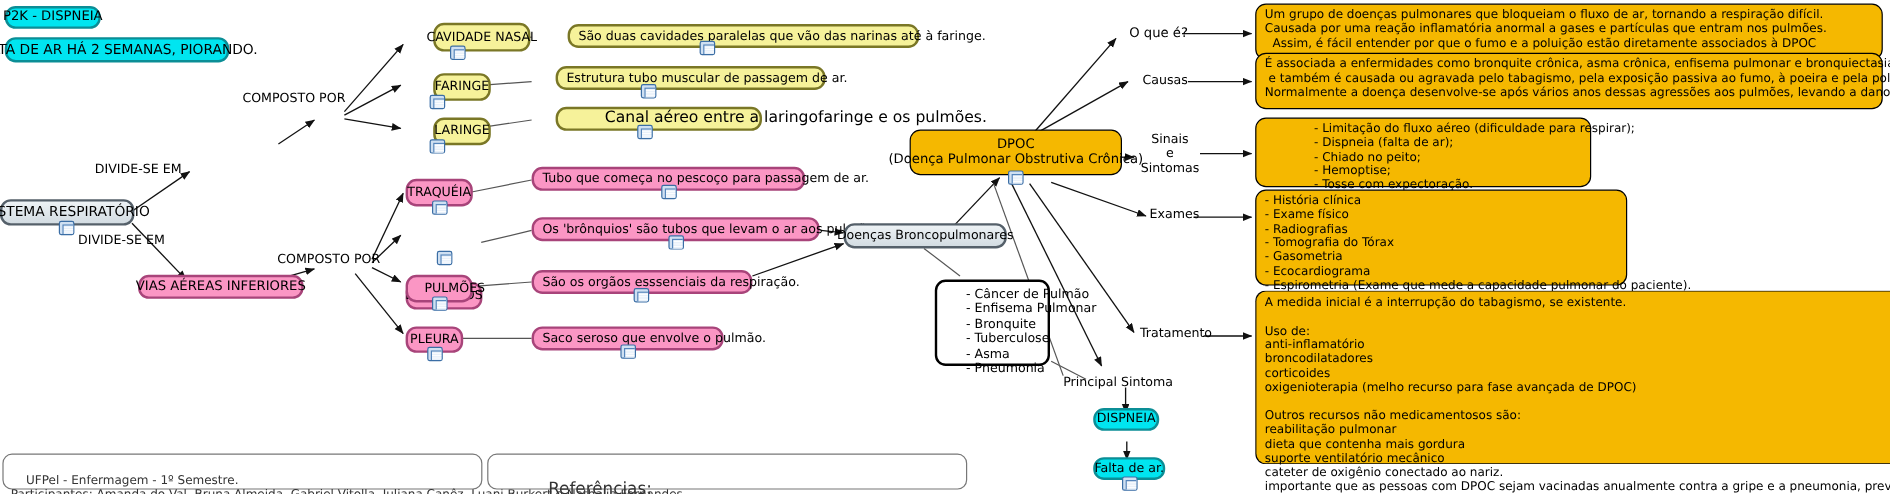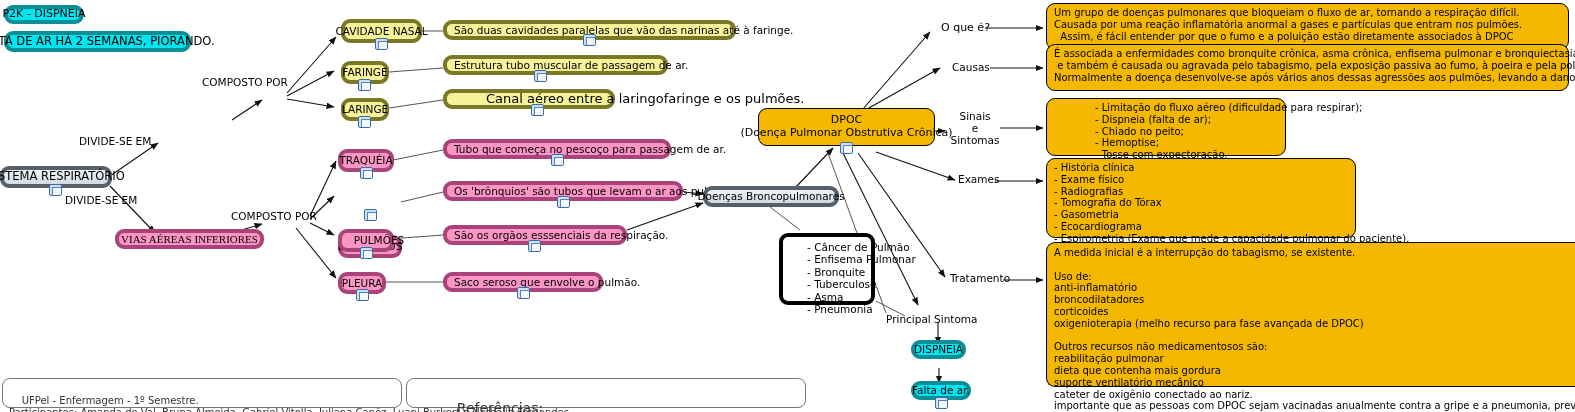--- a/index.html
+++ b/index.html
@@ -16,38 +16,38 @@
     background: #ffffff;
   }
   svg#edges {
     position: absolute;
     left: 0; top: 0;
     width: 1575px; height: 412px;
     pointer-events: none;
   }
   .node {
     position: absolute;
-    border: 4px solid #14532d;
+    border: 2px solid #14532d;
     border-radius: 9px;
     display: flex;
     align-items: center;
     justify-content: center;
     text-align: center;
     line-height: 1.18;
     color: #000;
     padding: 2px 7px;
     white-space: pre;
     z-index: 3;
   }
   .node.left-align {
     justify-content: flex-start;
     text-align: left;
   }
   .cyan   { background: #00e5f0; border-color: #0b8e96; }
-  .yellow { background: #f6f29a; border-color: #7a7726; }
+  .yellow { background: #f6f29a; border-color: #7a7726; margin-left: 20px; }
   .pink   { background: #fb96c4; border-color: #a8447a; }
   .orange { background: #f5b800; border-color: #000000; }
   .grey   { background: #dfe6ea; border-color: #55606a;
             background-image: linear-gradient(#edf2f5, #d3dce2); }
   .white  { background: #ffffff; border-color: #000000; }
 
   .edge-label {
     position: absolute;
     color: #000;
     background: transparent;
@@ -176,21 +176,21 @@
 
   <div class="node grey" style="left:0px; top:166px; width:112px; height:22px; font-size:11.5px;">
     <span>SISTEMA RESPIRATÓRIO</span>
   </div>
   <div class="note-icon" style="left:49px; top:184px;"></div>
 
   <div class="edge-label" style="left:79px; top:136px; font-size:10.5px;">DIVIDE-SE EM</div>
   <div class="edge-label" style="left:65px; top:195px; font-size:10.5px;">DIVIDE-SE EM</div>
 
 
-  <div class="node pink" style="left:115px; top:229px; width:149px; height:20px; font-size:11px;font-family:Liberation Serif, serif;">
+  <div class="node pink" style="left:115px; top:229px; width:138px; height:20px; font-size:11px;">
     <span>VIAS AÉREAS INFERIORES</span>
   </div>
 
   <div class="edge-label" style="left:202px; top:77px; font-size:10.5px;">COMPOSTO POR</div>
   <div class="edge-label" style="left:231px; top:211px; font-size:10.5px;">COMPOSTO POR</div>
 
   <div class="node yellow" style="left:341px; top:19px; width:81px; height:24px; font-size:10.5px;">
     <span>CAVIDADE NASAL</span>
   </div>
   <div class="note-icon" style="left:375px; top:38px;"></div>
@@ -218,21 +218,21 @@
   <div class="node pink" style="left:338px; top:229px; width:56px; height:23px; font-size:10.5px;padding-left:33px;">
     <span>PULMÕES</span>
   </div>
   <div class="note-icon" style="left:360px; top:247px;"></div>
 
   <div class="node pink" style="left:338px; top:272px; width:48px; height:22px; font-size:10.5px;">
     <span>PLEURA</span>
   </div>
   <div class="note-icon" style="left:356px; top:289px;"></div>
 
-  <div class="node yellow left-align" style="left:443px; top:20px; width:293px; height:20px; font-size:10.5px;">
+  <div class="node yellow left-align" style="left:453px; top:20px; width:293px; height:20px; font-size:10.5px;">
     <span>São duas cavidades paralelas que vão das narinas até à faringe.</span>
   </div>
   <div class="note-icon" style="left:583px; top:34px;"></div>
 
   <div class="node yellow left-align" style="left:443px; top:55px; width:225px; height:20px; font-size:10.5px;">
     <span>Estrutura tubo muscular de passagem de ar.</span>
   </div>
   <div class="note-icon" style="left:534px; top:70px;"></div>
 
   <div class="node yellow left-align" style="left:443px; top:89px; width:172px; height:20px; font-size:13px;padding-left:39px;">
@@ -304,21 +304,21 @@
   Assim, é fácil entender por que o fumo e a poluição estão diretamente associados à DPOC</span>
   </div>
 
   <div class="node orange left-align" style="left:1046px; top:44px; width:523px; height:47px; font-size:10px;
               align-items:flex-start; padding-top:3px; border-width:1.5px;">
     <span>É associada a enfermidades como bronquite crônica, asma crônica, enfisema pulmonar e bronquiectasia
  e também é causada ou agravada pelo tabagismo, pela exposição passiva ao fumo, à poeira e pela poluição ambiental.
 Normalmente a doença desenvolve-se após vários anos dessas agressões aos pulmões, levando a danos irreversíveis.</span>
   </div>
 
-  <div class="node orange left-align" style="left:1046px; top:98px; width:240px; height:58px; font-size:10px;
+  <div class="node orange left-align" style="left:1046px; top:98px; width:280px; height:58px; font-size:10px;
               align-items:flex-start; padding-top:3px; border-width:1.5px;padding-left:48px;">
     <span>- Limitação do fluxo aéreo (dificuldade para respirar);
 - Dispneia (falta de ar);
 - Chiado no peito;
 - Hemoptise;
 - Tosse com expectoração.</span>
   </div>
 
   <div class="node orange left-align" style="left:1046px; top:158px; width:310px; height:80px; font-size:10px;
               align-items:flex-start; padding-top:3px; border-width:1.5px;">

